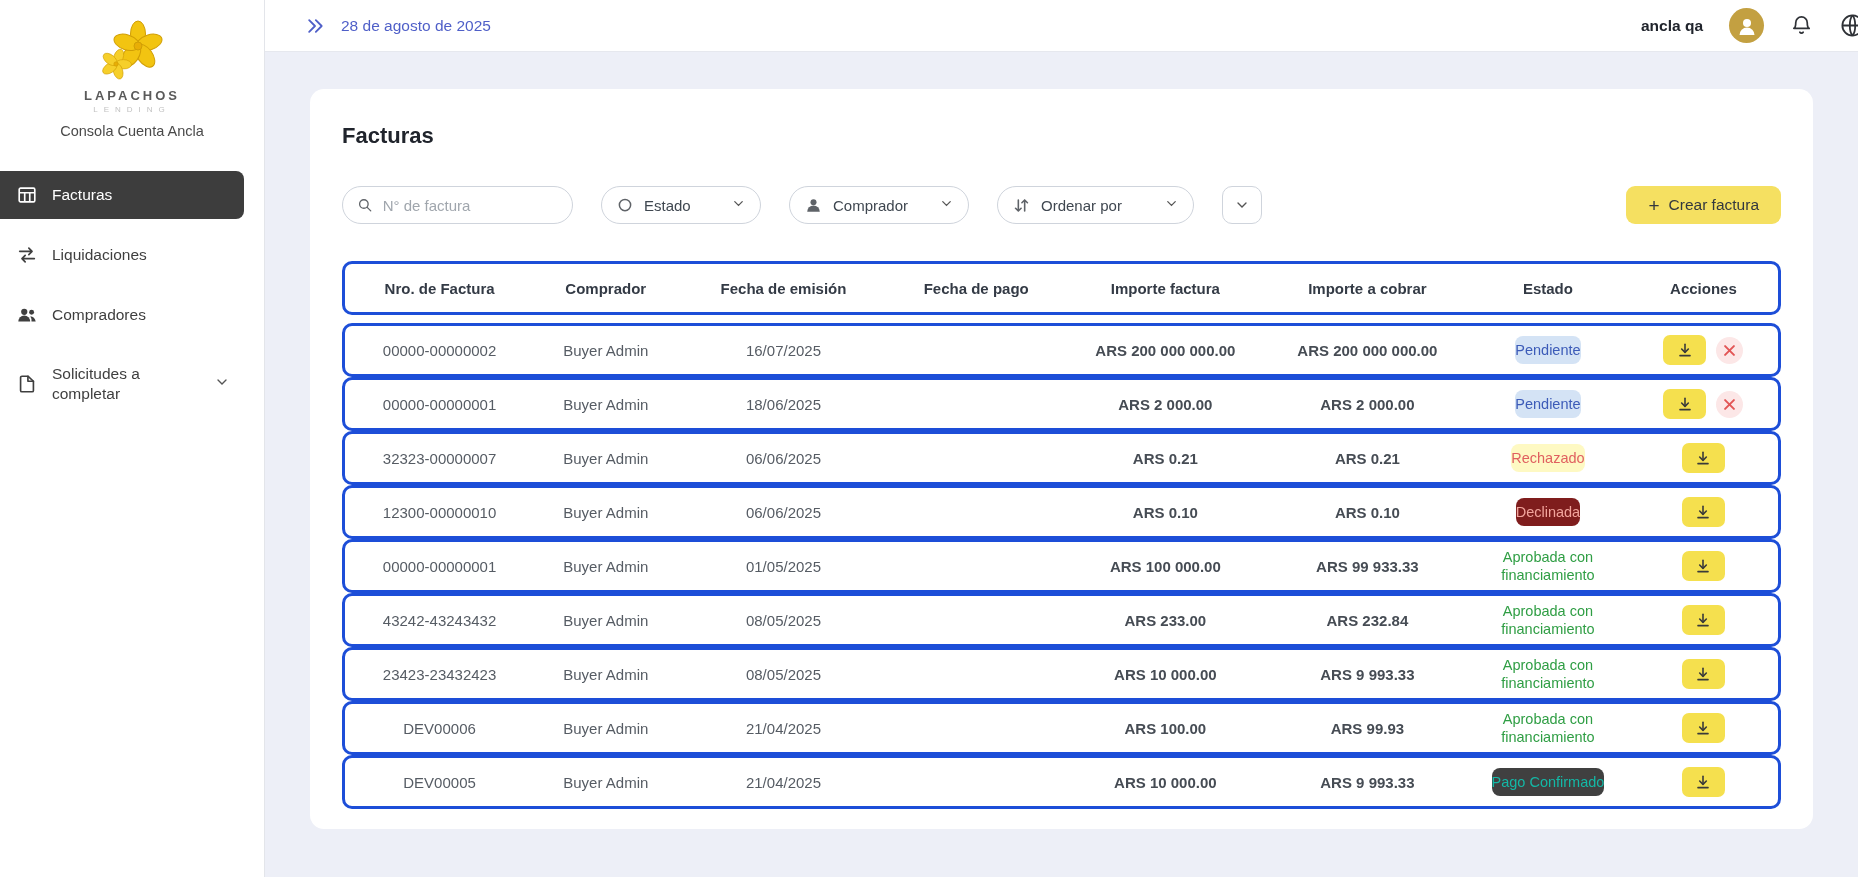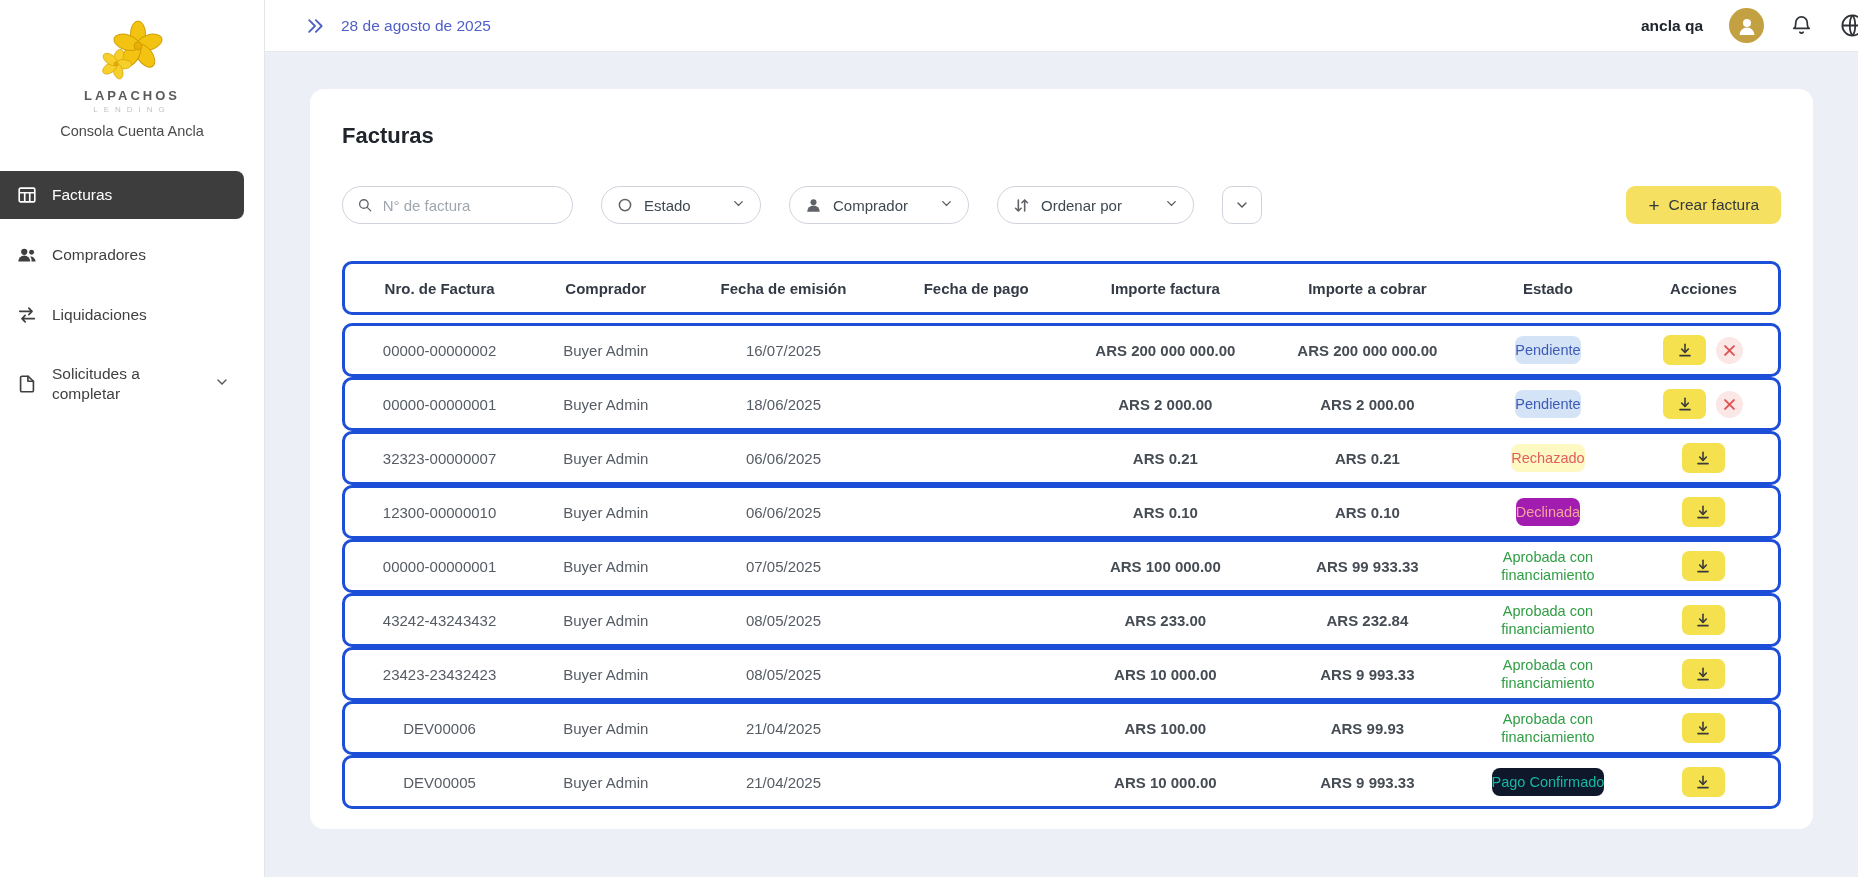--- a/index.html
+++ b/index.html
@@ -105,23 +105,23 @@
     font-size: 15px; color: #565c64; text-align: center;
     display: flex; align-items: center; justify-content: center;
   }
   .td.amount { font-weight: 600; color: #464c54; }
   .badge {
     display: inline-block; border-radius: 8px; padding: 5px 0;
     font-size: 14.5px; line-height: 1.25; max-width: 120px;
   }
   .badge-pendiente   { background: #d4e3f5; color: #3c5bb8; }
   .badge-rechazado   { background: #fef9c3; color: #e06060; }
-  .badge-declinada   { background: #a21caf; color: #f2a49c; }
+  .badge-declinada   { background: #7f1d1d; color: #f2a49c; }
   .badge-aprobada    { background: transparent; color: #2f9e44; padding: 0 4px; }
-  .badge-pago        { background: #0f172a; color: #14b8a6; }
+  .badge-pago        { background: #404040; color: #14b8a6; }
   .td.actions { gap: 10px; }
   .dl-btn {
     width: 43px; height: 30px; background: #f5e04e; border: none; border-radius: 7px;
     display: flex; align-items: center; justify-content: center; cursor: pointer;
   }
   .x-btn {
     width: 27px; height: 27px; border-radius: 50%; background: #fce7e7; border: none;
     display: flex; align-items: center; justify-content: center; cursor: pointer;
   }
 </style>
@@ -162,35 +162,35 @@
     <nav class="nav">
       <div class="nav-item active">
         <svg width="22" height="22" viewBox="0 0 24 24" fill="none" stroke="currentColor" stroke-width="1.8">
           <rect x="3.5" y="4.5" width="17" height="15" rx="1.5"></rect>
           <path d="M3.5 9.5h17M9.5 9.5v10M15 9.5v10"></path>
         </svg>
         <span class="nav-label">Facturas</span>
       </div>
 
       <div class="nav-item">
+        <svg width="22" height="22" viewBox="0 0 24 24" fill="none" stroke="currentColor" stroke-width="1.8" stroke-linecap="round" stroke-linejoin="round">
+          <path d="M4 8h13M14 4.5L17.5 8 14 11.5"></path>
+          <path d="M20 16H7M10 12.5L6.5 16l3.5 3.5"></path>
+        </svg>
+        <span class="nav-label">Liquidaciones</span>
+      </div>
+
+      <div class="nav-item">
         <svg width="22" height="22" viewBox="0 0 24 24" fill="currentColor">
           <circle cx="9" cy="8.5" r="3.4"></circle>
           <path d="M2.5 19a6.5 6.5 0 0 1 13 0z"></path>
           <circle cx="17" cy="9" r="2.7"></circle>
           <path d="M15.6 13.3c3.1.4 5.4 2.3 5.9 5.7h-4.6a8.6 8.6 0 0 0-1.3-5.7z"></path>
         </svg>
         <span class="nav-label">Compradores</span>
-      </div>
-
-      <div class="nav-item">
-        <svg width="22" height="22" viewBox="0 0 24 24" fill="none" stroke="currentColor" stroke-width="1.8" stroke-linecap="round" stroke-linejoin="round">
-          <path d="M4 8h13M14 4.5L17.5 8 14 11.5"></path>
-          <path d="M20 16H7M10 12.5L6.5 16l3.5 3.5"></path>
-        </svg>
-        <span class="nav-label">Liquidaciones</span>
       </div>
 
 
       <div class="nav-item">
         <svg width="22" height="22" viewBox="0 0 24 24" fill="none" stroke="currentColor" stroke-width="1.8" stroke-linecap="round" stroke-linejoin="round">
           <path d="M13 3.5H6.5A1.5 1.5 0 0 0 5 5v14a1.5 1.5 0 0 0 1.5 1.5h11A1.5 1.5 0 0 0 19 19V9z"></path>
           <path d="M13 3.5V9h6"></path>
         </svg>
         <span class="nav-label">Solicitudes a completar</span>
         <span class="nav-chevron">
@@ -399,21 +399,21 @@
                       <path d="M7 10.5l5 5 5-5"></path>
                       <path d="M4.5 20.5h15"></path>
         </svg>
       </button>
 
     </div>
   </div>
               <div class="trow">
     <div class="td">00000-00000001</div>
     <div class="td">Buyer Admin</div>
-    <div class="td">07/05/2025</div>
+    <div class="td">01/05/2025</div>
     <div class="td"></div>
     <div class="td amount">ARS 100 000.00</div>
     <div class="td amount">ARS 99 933.33</div>
     <div class="td">
       <span class="badge badge-aprobada">Aprobada con financiamiento</span>
     </div>
     <div class="td actions">
       <button class="dl-btn">
         <svg width="16" height="16" viewBox="0 0 24 24" fill="none" stroke="#3a3a3a" stroke-width="2.4" stroke-linecap="round" stroke-linejoin="round">
           <path d="M12 3.5V15"></path>

